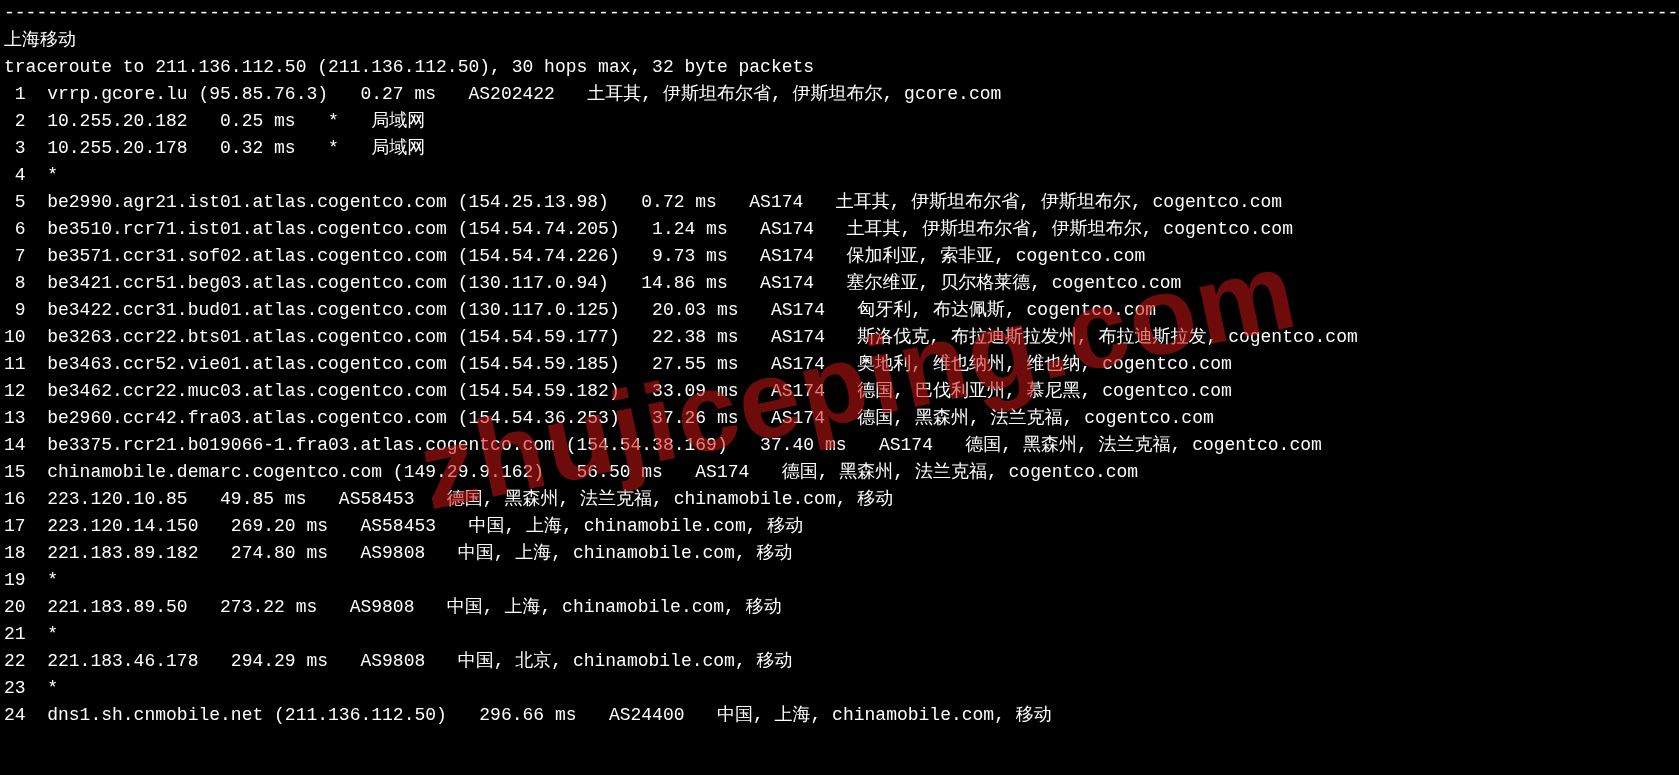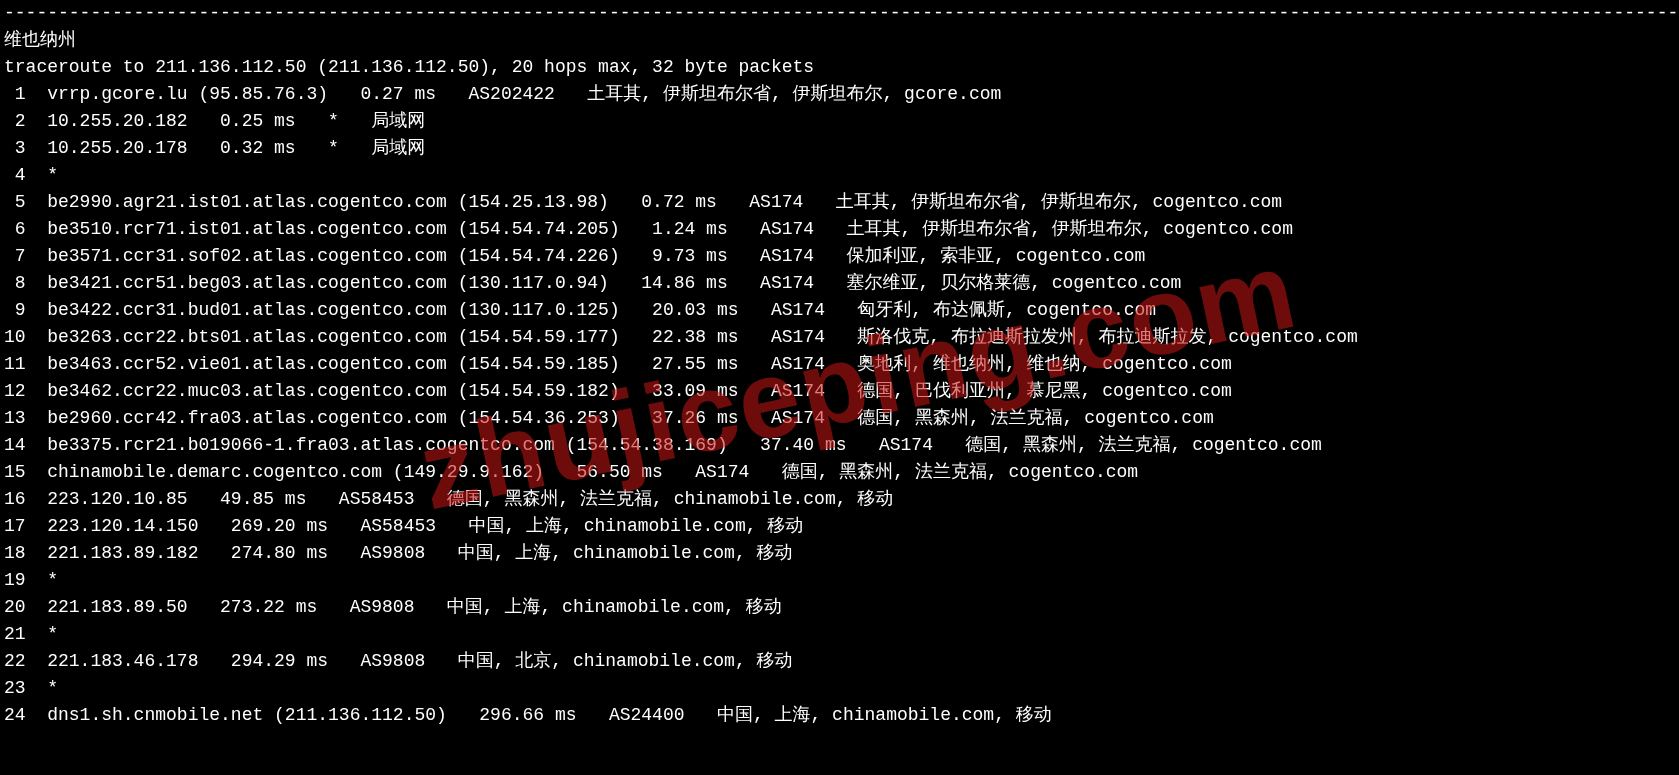--- a/index.html
+++ b/index.html
@@ -35,22 +35,22 @@
     letter-spacing: 2px;
     pointer-events: none;
     user-select: none;
     white-space: nowrap;
   }
 </style>
 </head>
 <body>
 
 <div class="terminal"><span class="divider">-----------------------------------------------------------------------------------------------------------------------------------------------------------------------</span>
-<span>维也纳州</span>
-<span>traceroute to 211.136.112.50 (211.136.112.50), 20 hops max, 32 byte packets</span>
+<span>上海移动</span>
+<span>traceroute to 211.136.112.50 (211.136.112.50), 30 hops max, 32 byte packets</span>
 <span> 1  vrrp.gcore.lu (95.85.76.3)   0.27 ms   AS202422   土耳其, 伊斯坦布尔省, 伊斯坦布尔, gcore.com
  2  10.255.20.182   0.25 ms   *   局域网
  3  10.255.20.178   0.32 ms   *   局域网
  4  *
  5  be2990.agr21.ist01.atlas.cogentco.com (154.25.13.98)   0.72 ms   AS174   土耳其, 伊斯坦布尔省, 伊斯坦布尔, cogentco.com
  6  be3510.rcr71.ist01.atlas.cogentco.com (154.54.74.205)   1.24 ms   AS174   土耳其, 伊斯坦布尔省, 伊斯坦布尔, cogentco.com
  7  be3571.ccr31.sof02.atlas.cogentco.com (154.54.74.226)   9.73 ms   AS174   保加利亚, 索非亚, cogentco.com
  8  be3421.ccr51.beg03.atlas.cogentco.com (130.117.0.94)   14.86 ms   AS174   塞尔维亚, 贝尔格莱德, cogentco.com
  9  be3422.ccr31.bud01.atlas.cogentco.com (130.117.0.125)   20.03 ms   AS174   匈牙利, 布达佩斯, cogentco.com
 10  be3263.ccr22.bts01.atlas.cogentco.com (154.54.59.177)   22.38 ms   AS174   斯洛伐克, 布拉迪斯拉发州, 布拉迪斯拉发, cogentco.com

